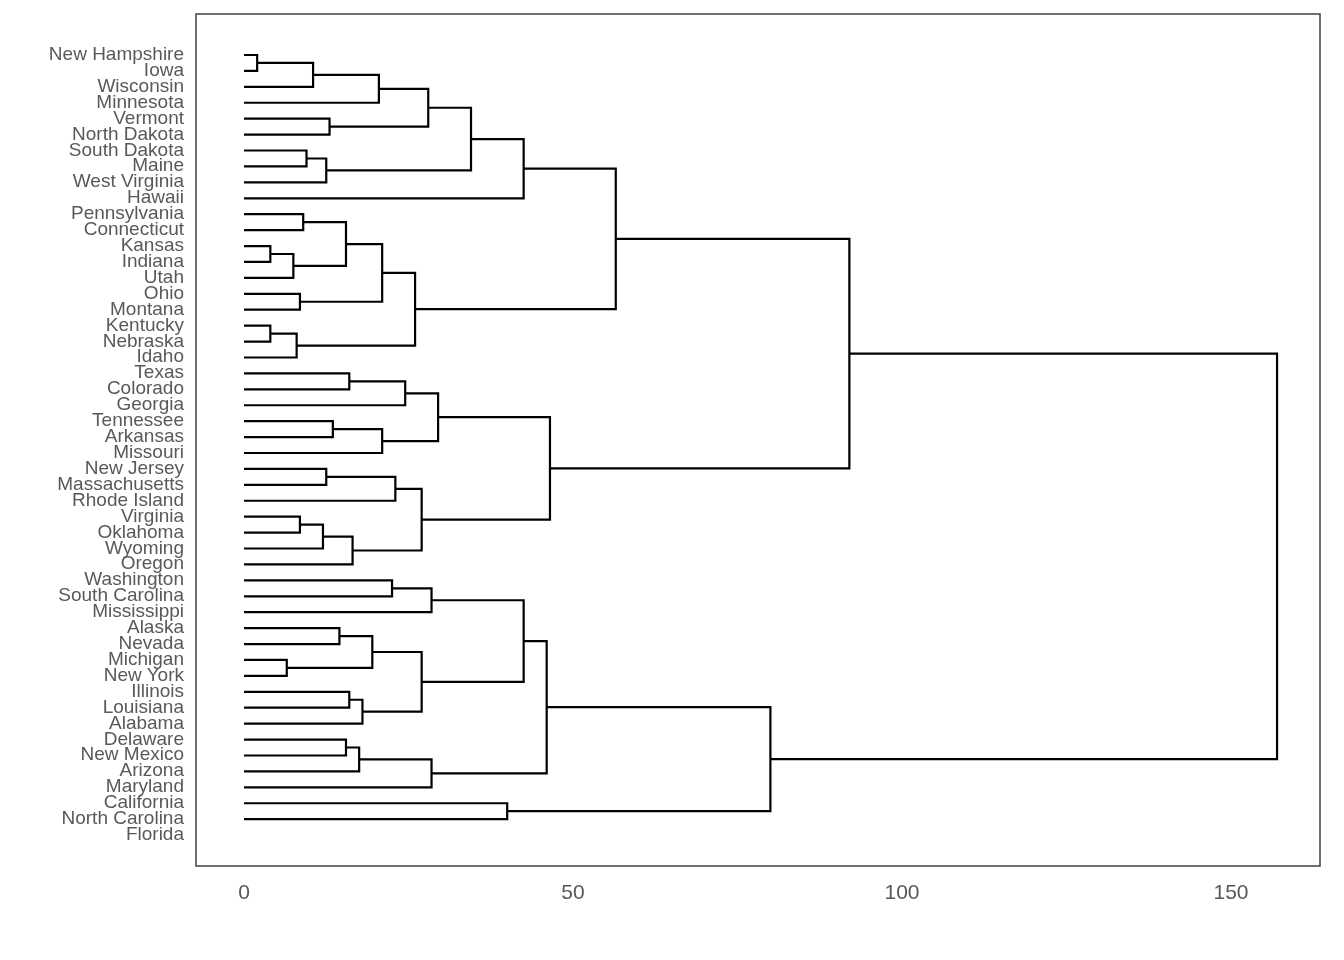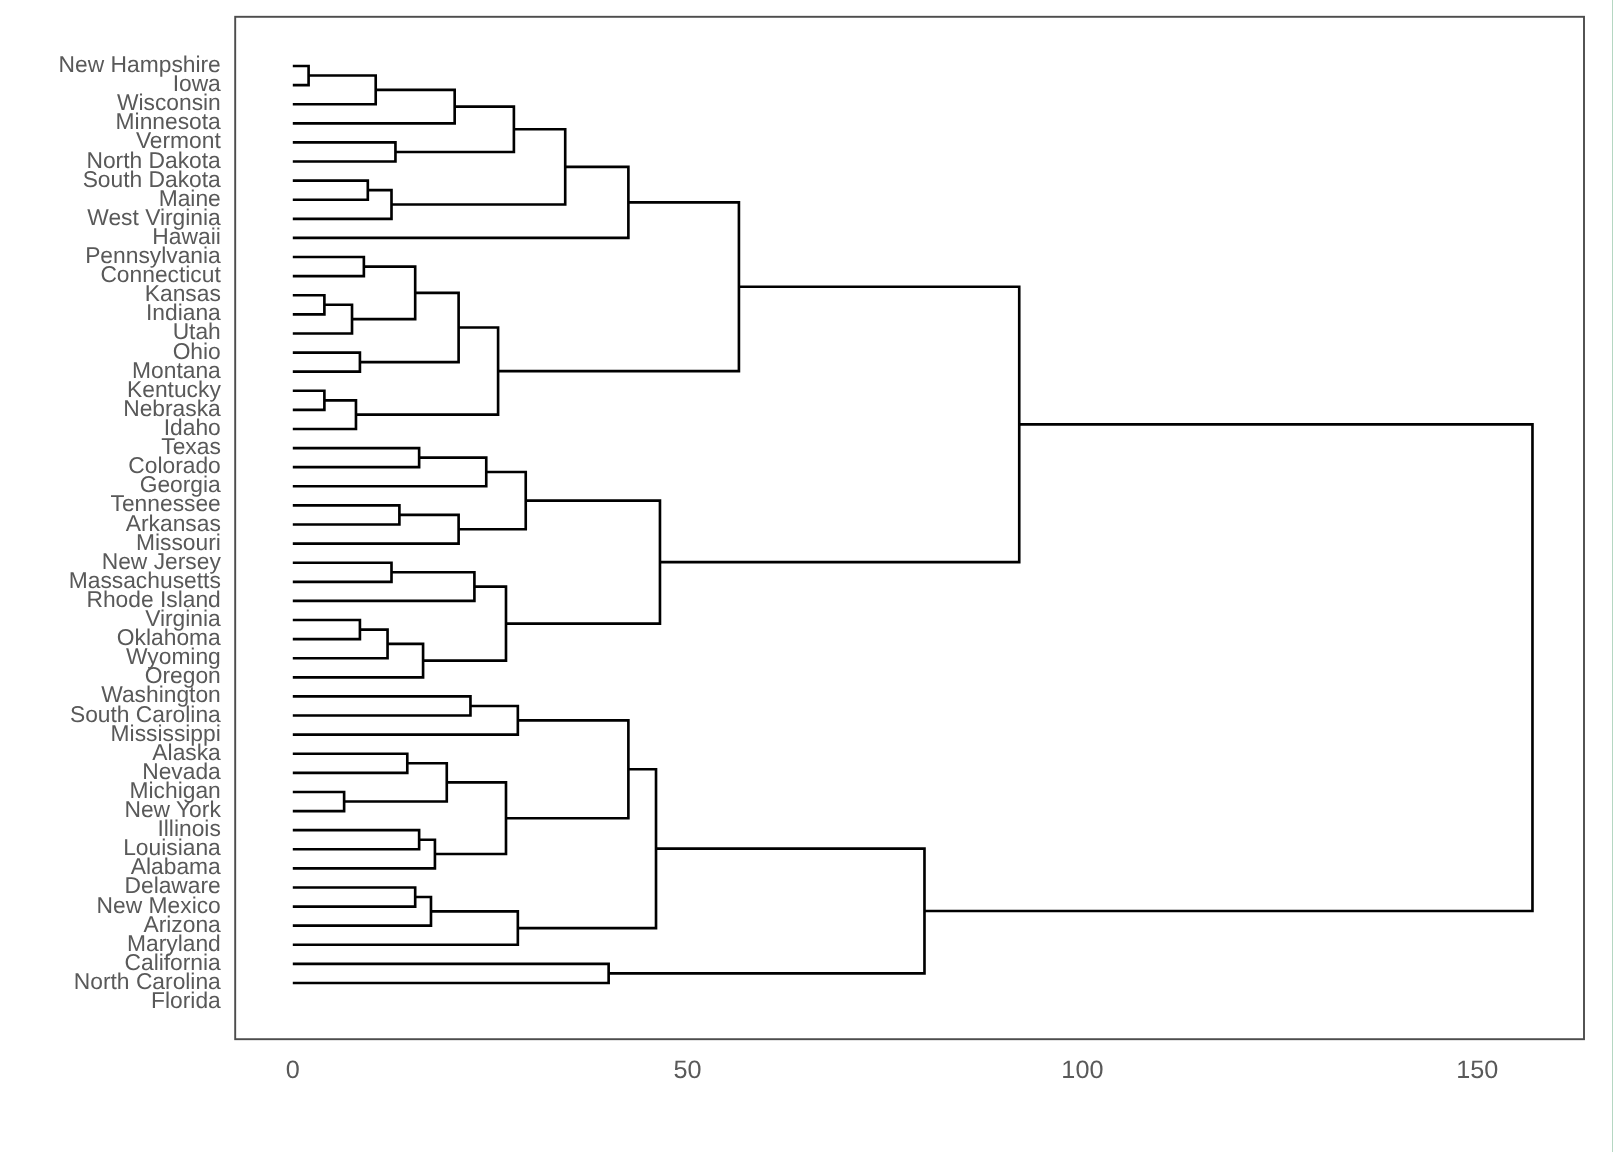--- a/index.html
+++ b/index.html
@@ -4,21 +4,21 @@
 <style>
   html, body {
     margin: 0;
     padding: 0;
     background: #ffffff;
   }
   #page {
     position: relative;
     width: 1344px;
     height: 960px;
-    background: #15803d;
+    background: #f9a8d4;
     font-family: "Liberation Sans", sans-serif;
     overflow: hidden;
   }
   #chart-svg {
     position: absolute;
     left: 0;
     top: 0;
     width: 1344px;
     height: 960px;
     display: block;

